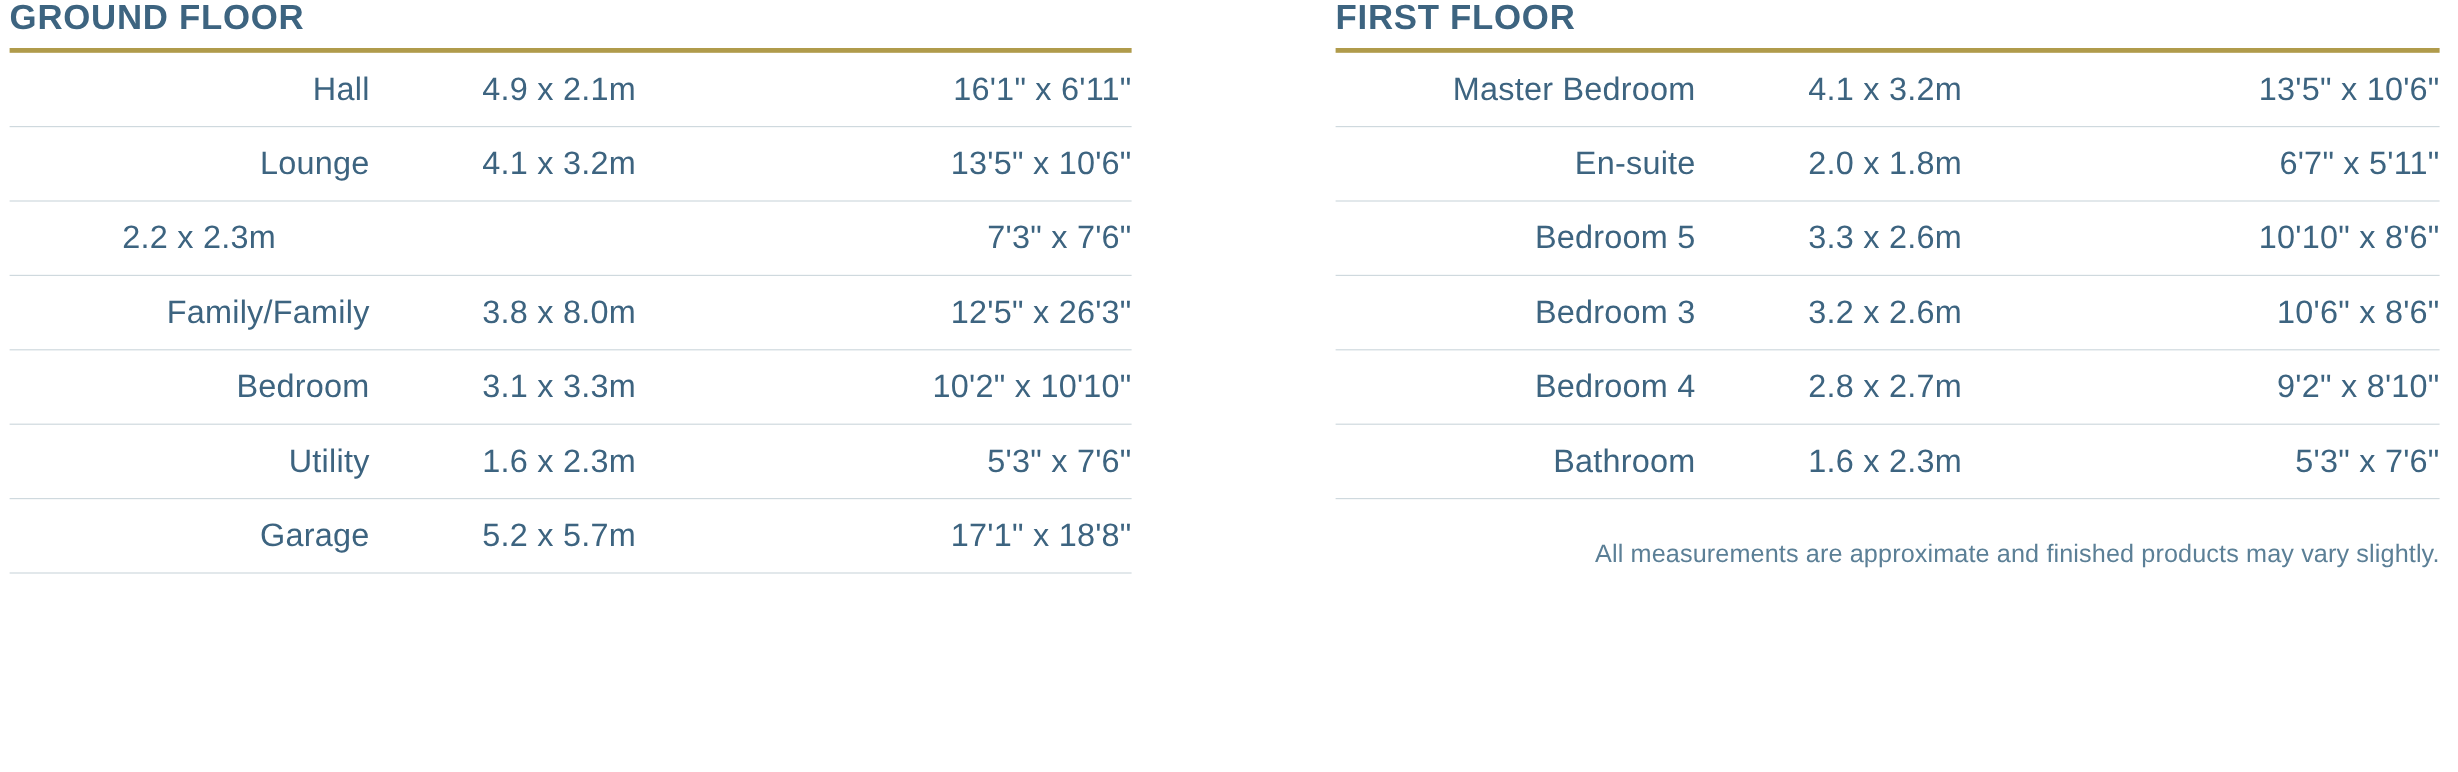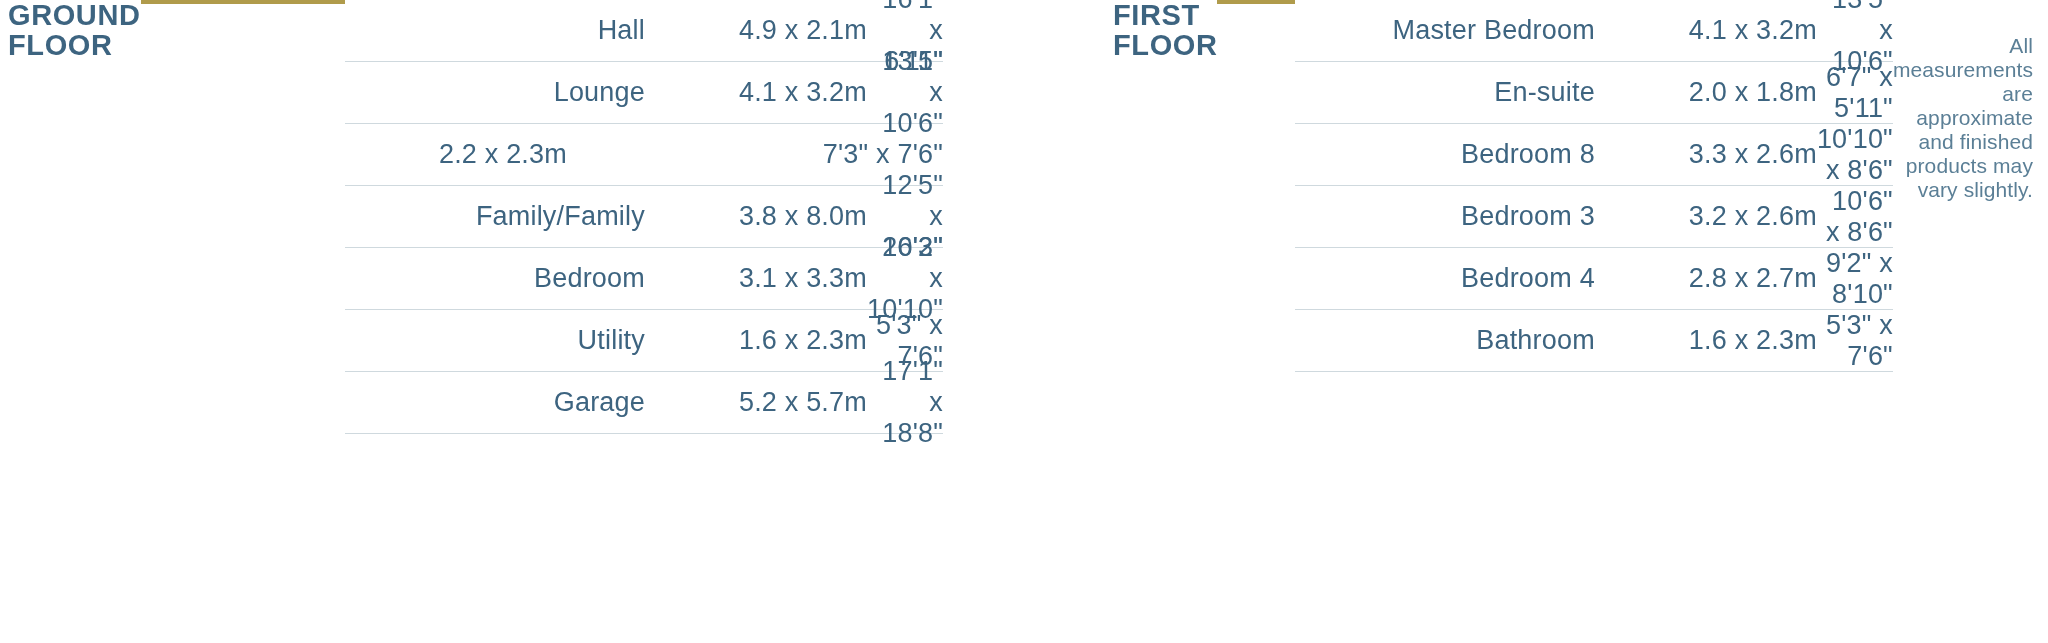--- a/index.html
+++ b/index.html
@@ -16,20 +16,21 @@
   }
   .page {
     display: flex;
     width: 2048px;
     height: 643px;
     box-sizing: border-box;
     padding: 0 0 0 0;
   }
   .column {
     display: flex;
+    flex-direction: column;
   }
   .col-left {
     width: 935px;
     margin-left: 8px;
   }
   .col-gap {
     width: 170px;
   }
   .col-right {
     width: 920px;
@@ -152,21 +153,21 @@
         <div class="room-imperial">13'5" x 10'6"</div>
       </div>
 
       <div class="room-row">
         <div class="room-name">En-suite</div>
         <div class="room-metric">2.0 x 1.8m</div>
         <div class="room-imperial">6'7" x 5'11"</div>
       </div>
 
       <div class="room-row">
-        <div class="room-name">Bedroom 8</div>
+        <div class="room-name">Bedroom 5</div>
         <div class="room-metric">3.3 x 2.6m</div>
         <div class="room-imperial">10'10" x 8'6"</div>
       </div>
 
       <div class="room-row">
         <div class="room-name">Bedroom 3</div>
         <div class="room-metric">3.2 x 2.6m</div>
         <div class="room-imperial">10'6" x 8'6"</div>
       </div>
 

